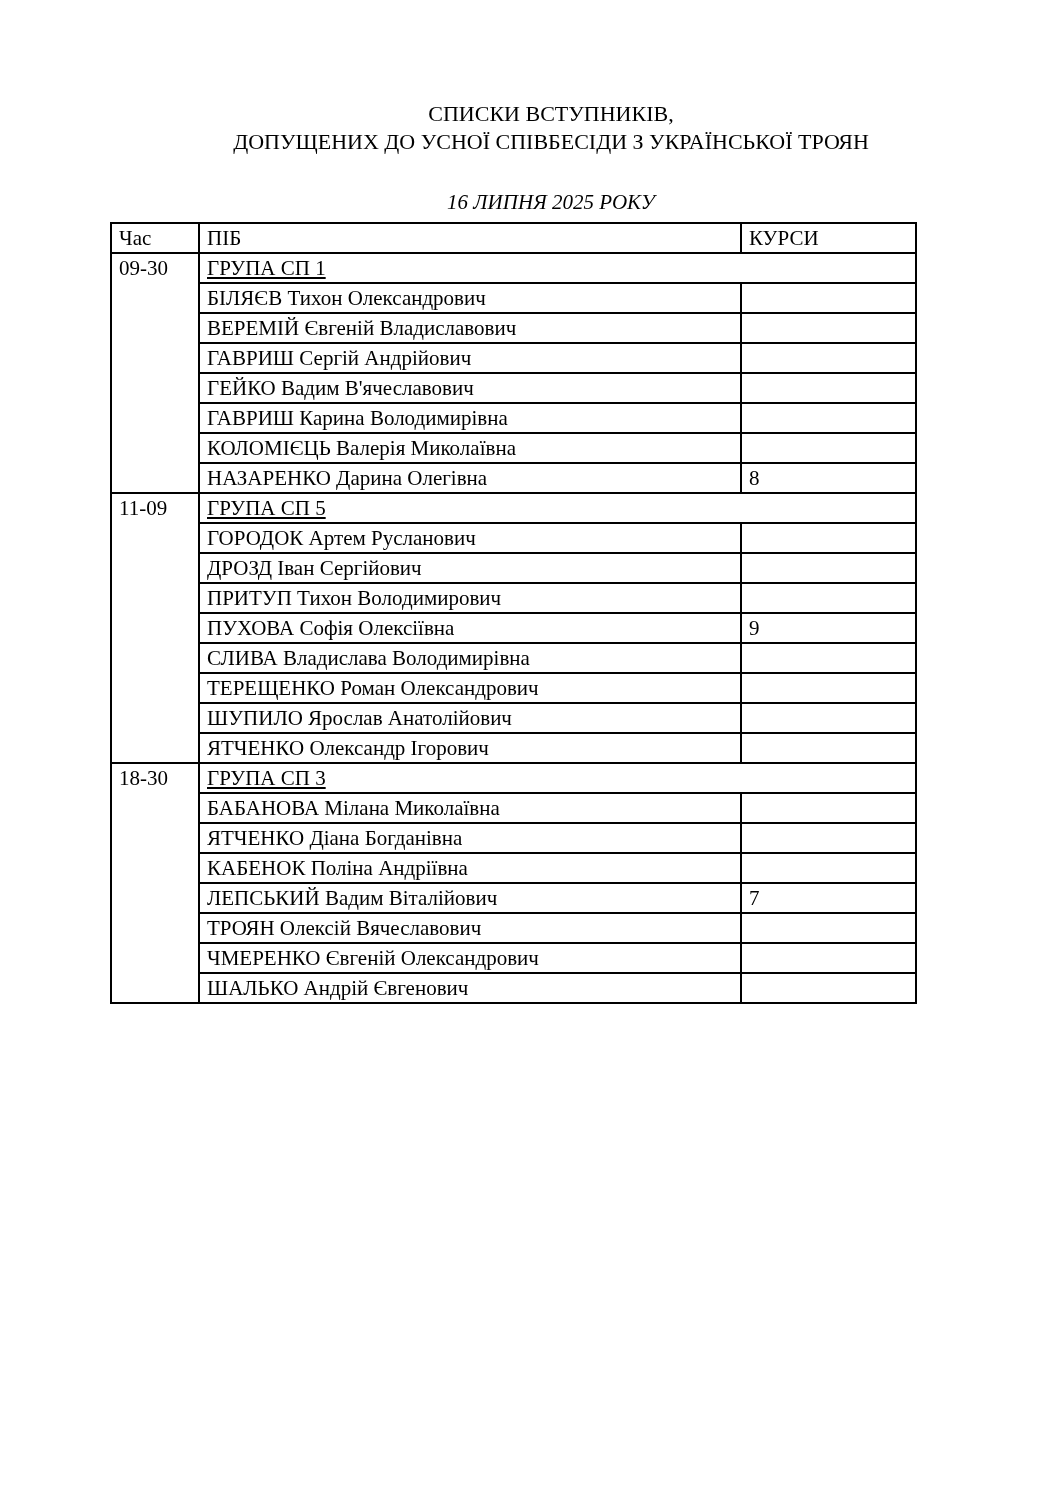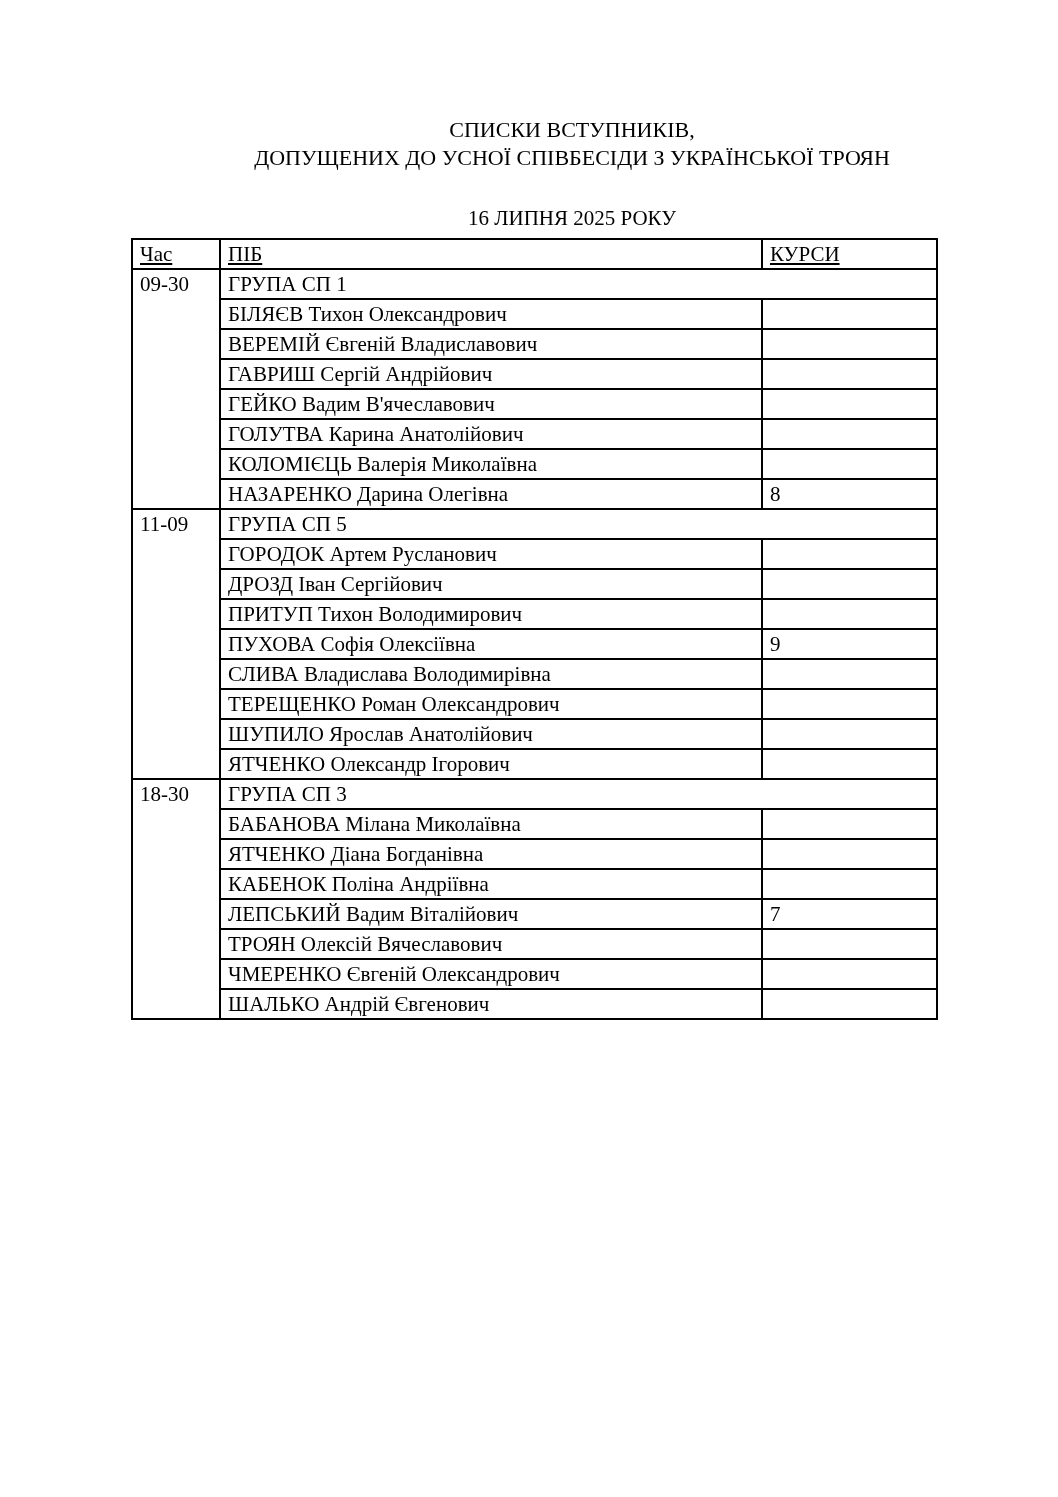--- a/index.html
+++ b/index.html
@@ -5,35 +5,35 @@
   * { margin: 0; padding: 0; box-sizing: border-box; }
   html, body {
     width: 1058px;
     background: #ffffff;
     color: #000000;
     font-family: "Liberation Serif", "DejaVu Serif", serif;
   }
   body { height: 1497px; position: relative; overflow: hidden; }
   .content {
     position: absolute;
-    left: 131px;
+    left: 110px;
     top: 100px;
     width: 882px;
-    margin-top: 16px;
   }
   .doc-title {
     text-align: center;
     font-size: 22px;
     line-height: 28px;
   }
   .doc-date {
     text-align: center;
     font-size: 21px;
     line-height: 26px;
     margin-top: 33px;
+    font-style: italic;
   }
   table.schedule {
     border-collapse: collapse;
     table-layout: fixed;
     width: 805px;
     margin-top: 7px;
   }
   col.c-time { width: 88px; }
   col.c-name { width: 542px; }
   col.c-courses { width: 175px; }
@@ -43,25 +43,26 @@
     font-size: 21px;
     font-weight: normal;
     text-align: left;
     vertical-align: top;
     padding: 1px 4px 1px 7px;
     height: 29px;
     line-height: 26px;
     overflow: hidden;
     white-space: nowrap;
   }
-  table.schedule thead th { height: 27px; text-decoration: underline; }
+  table.schedule thead th { height: 27px; }
   td.group-label {
     text-align: center;
     padding-left: 0;
     padding-right: 0;
+    text-decoration: underline;
   }
   td.courses-cell {
     text-align: center;
     padding-left: 0;
     padding-right: 0;
   }
   td.time-cell { vertical-align: top; }
 </style>
 </head>
 <body>
@@ -101,21 +102,21 @@
         </tr>
         <tr>
           <td class="name-cell">ГАВРИШ Сергій Андрійович</td>
           <td class="courses-cell"></td>
         </tr>
         <tr>
           <td class="name-cell">ГЕЙКО Вадим В'ячеславович</td>
           <td class="courses-cell"></td>
         </tr>
         <tr>
-          <td class="name-cell">ГОЛУТВА Карина Анатолійович</td>
+          <td class="name-cell">ГАВРИШ Карина Володимирівна</td>
           <td class="courses-cell"></td>
         </tr>
         <tr>
           <td class="name-cell">КОЛОМІЄЦЬ Валерія Миколаївна</td>
           <td class="courses-cell"></td>
         </tr>
         <tr>
           <td class="name-cell">НАЗАРЕНКО Дарина Олегівна</td>
           <td class="courses-cell">8</td>
         </tr>

